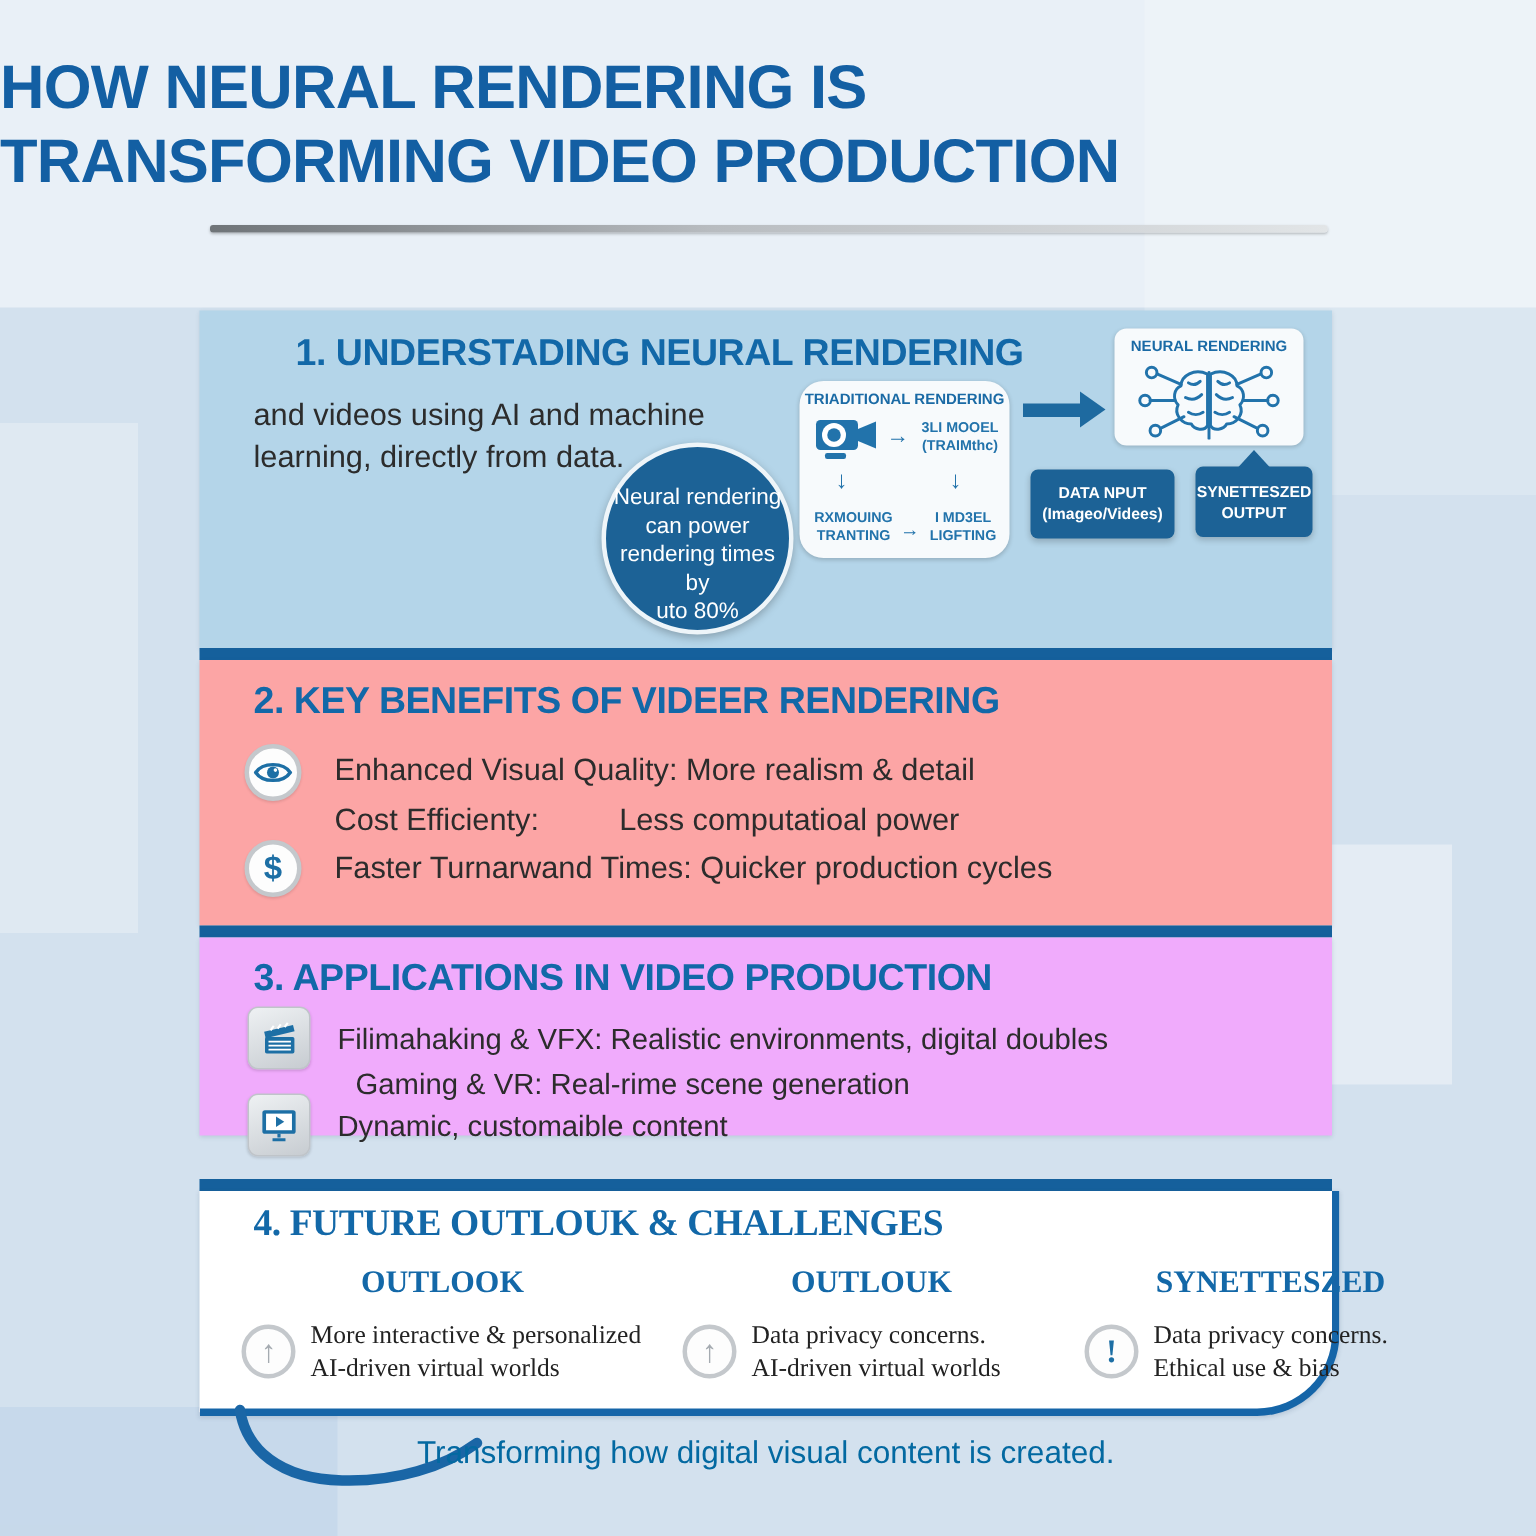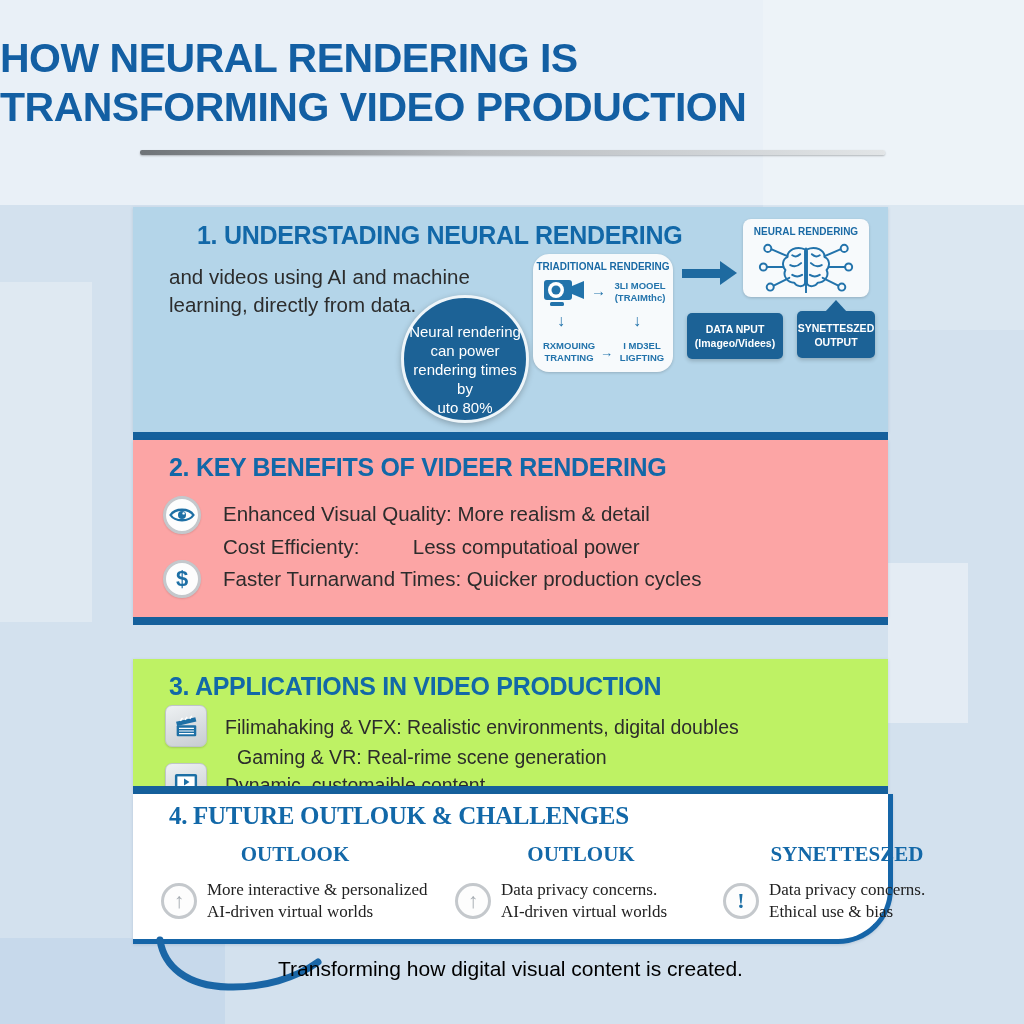--- a/index.html
+++ b/index.html
@@ -17,21 +17,21 @@
   .title{left:0;top:34px;width:1024px;text-align:left;color:#135fa3;font-weight:700;
          font-size:41px;line-height:49px;letter-spacing:-0.5px;}
   .divider{left:140px;top:150px;width:745px;height:5px;border-radius:2px;
            background:linear-gradient(90deg,#6f7478,#b8bcc0 45%,#e2e5e7);box-shadow:0 1px 2px rgba(0,0,0,0.25);}
   
   .section{left:133px;width:755px;box-shadow:0 1px 3px rgba(60,90,120,0.18);}
   .sec-bar{left:133px;width:755px;height:8px;background:#15609c;}
   .sec-h{position:absolute;left:36px;font-size:25px;font-weight:700;color:#1268a8;letter-spacing:-0.3px;white-space:nowrap;}
   .s1{top:207px;height:225px;background:#b4d5e9;}
   .s2{top:440px;height:177px;background:#fca5a5;}
-  .s3{top:659px;height:132px;background:#bef264;}
+  .s3{top:625px;height:132px;background:#f0abfc;}
   .s4{top:794px;height:145px;background:#ffffff;border-right:5px solid #1565a8;border-bottom:5px solid #1565a8;
       border-bottom-right-radius:55px;box-sizing:content-box;font-family:Liberation Serif, serif;}
   .bodytext{position:absolute;font-size:20.5px;line-height:28px;color:#2c2c2c;}
   
   .badge{position:absolute;left:268px;top:88px;width:128px;height:128px;border-radius:50%;
          background:#1c6296;border:3px solid #eef5f9;box-sizing:border-box;color:#fff;
          text-align:center;font-size:15px;line-height:19px;padding-top:24px;box-shadow:0 2px 6px rgba(0,0,0,0.25);}
   .minibox{position:absolute;background:#f7fafc;border-radius:8px;box-shadow:0 1px 3px rgba(0,0,0,0.18);}
   .trad{left:400px;top:47px;width:140px;height:118px;border-radius:16px;}
   .minititle{position:absolute;top:7px;left:0;width:100%;text-align:center;font-size:10px;font-weight:700;color:#1a6aa5;}
@@ -56,21 +56,21 @@
   .garrow{color:#a5abb1;font-weight:700;font-size:21px;}
   .bang{color:#1d6fa5;font-weight:700;font-size:22px;}
   
   .col{position:absolute;top:48px;}
   .colhead{text-align:center;font-size:21px;font-weight:700;color:#1368a8;margin-bottom:12px;}
   .colrow{display:flex;align-items:center;gap:10px;}
   .coltext{font-size:17px;line-height:22px;color:#222;}
   .colring{position:relative;flex:0 0 36px;width:36px;height:36px;border-radius:50%;background:#fdfdfd;
            border:3px solid #c4c8cc;box-sizing:border-box;display:flex;align-items:center;justify-content:center;}
   
-  .footer-text{left:133px;top:957px;width:755px;text-align:center;font-size:21px;color:#000000;}
+  .footer-text{left:133px;top:957px;width:755px;text-align:center;font-size:21px;color:#0369a1;}
 </style>
 </head>
 <body>
 
 <div id="canvas">
 
   <div class="bg bg-top"></div>
   <div class="bg bg-topright"></div>
   <div class="bg bg-left"></div>
   <div class="bg bg-right"></div>

